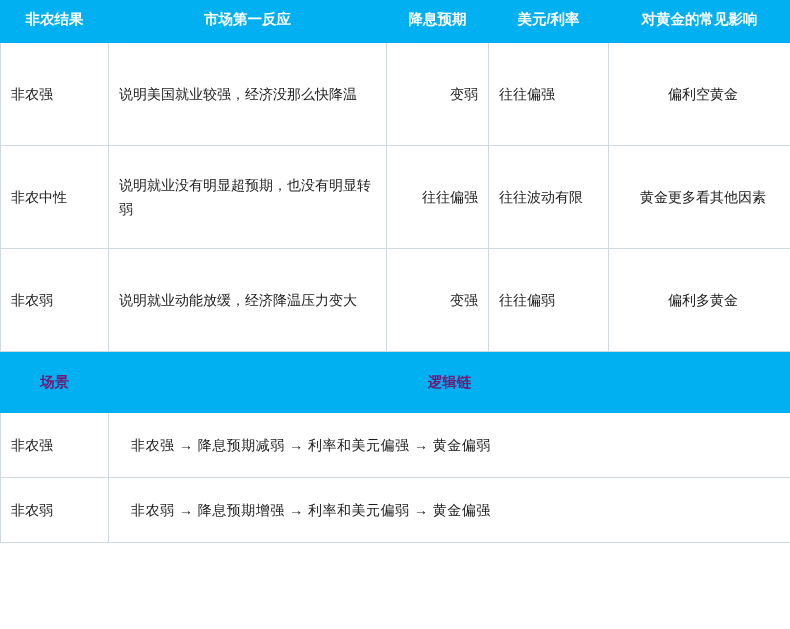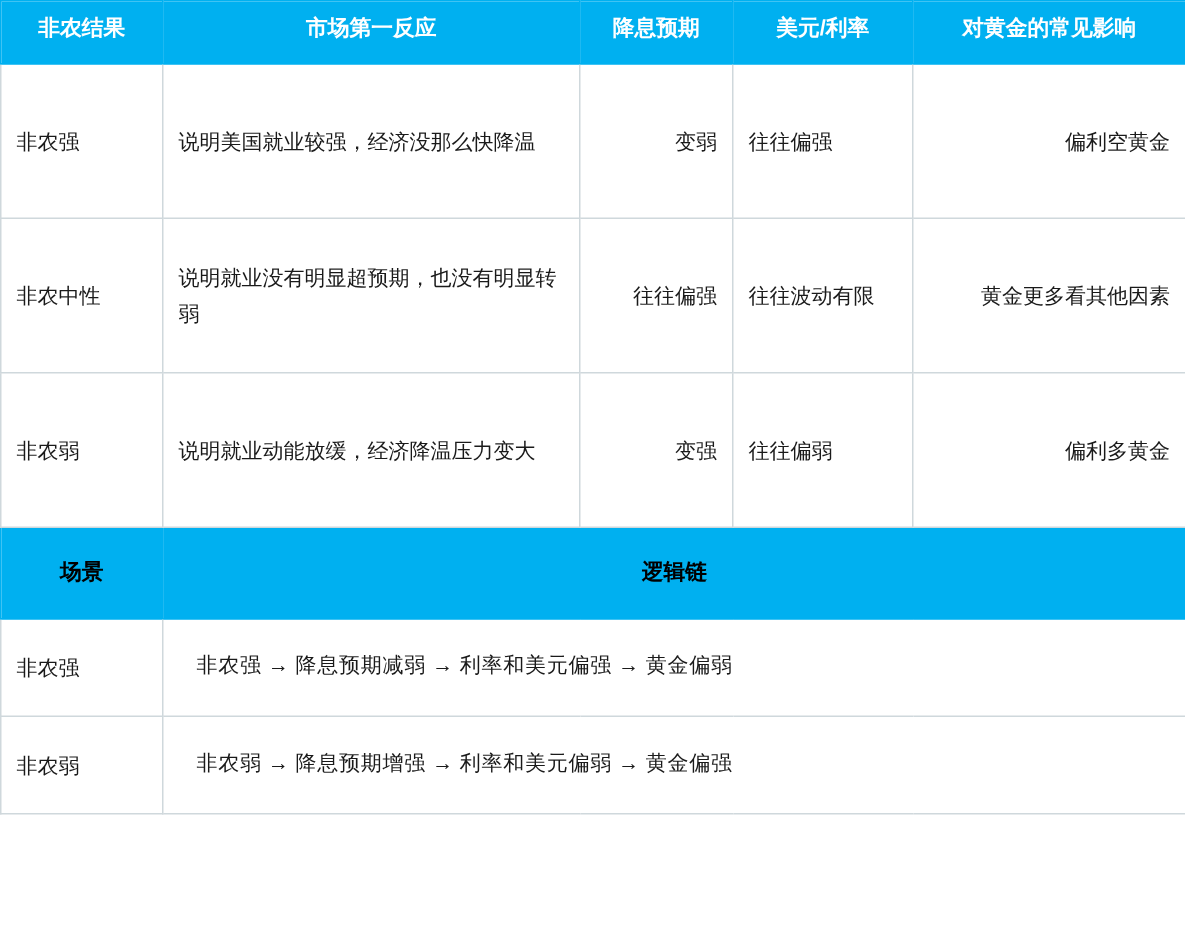--- a/index.html
+++ b/index.html
@@ -45,40 +45,40 @@
     padding-bottom: 10px;
   }
   tr.head td.left-head {
     text-align: center;
   }
   
   tr.body td.c0 { text-align: left; }
   tr.body td.c1 { text-align: left; }
   tr.body td.c2 { text-align: right; }
   tr.body td.c3 { text-align: left; }
-  tr.body td.c4 { text-align: right; padding-left: 17px; }
+  tr.body td.c4 { text-align: center; padding-left: 17px; }
 
   tr.body td {
     height: 86px;
   }
   
   tr.section td {
     background: #00b0f0;
-    color: #000000;
+    color: #701a75;
     font-weight: bold;
     text-align: center;
     border-color: #00b0f0;
     height: 44px;
     font-size: 14.5px;
   }
   tr.chain td {
     height: 48px;
   }
   tr.chain td.label { text-align: left; }
-  tr.chain td.flow { text-align: left; padding-left: 22px; letter-spacing: 0.5px; font-family: Liberation Serif, serif; }
+  tr.chain td.flow { text-align: left; padding-left: 22px; letter-spacing: 0.5px; }
 
   col.w0 { width: 108px; }
   col.w1 { width: 278px; }
   col.w2 { width: 102px; }
   col.w3 { width: 120px; }
   col.w4 { width: 182px; }
 </style>
 </head>
 <body>
 

